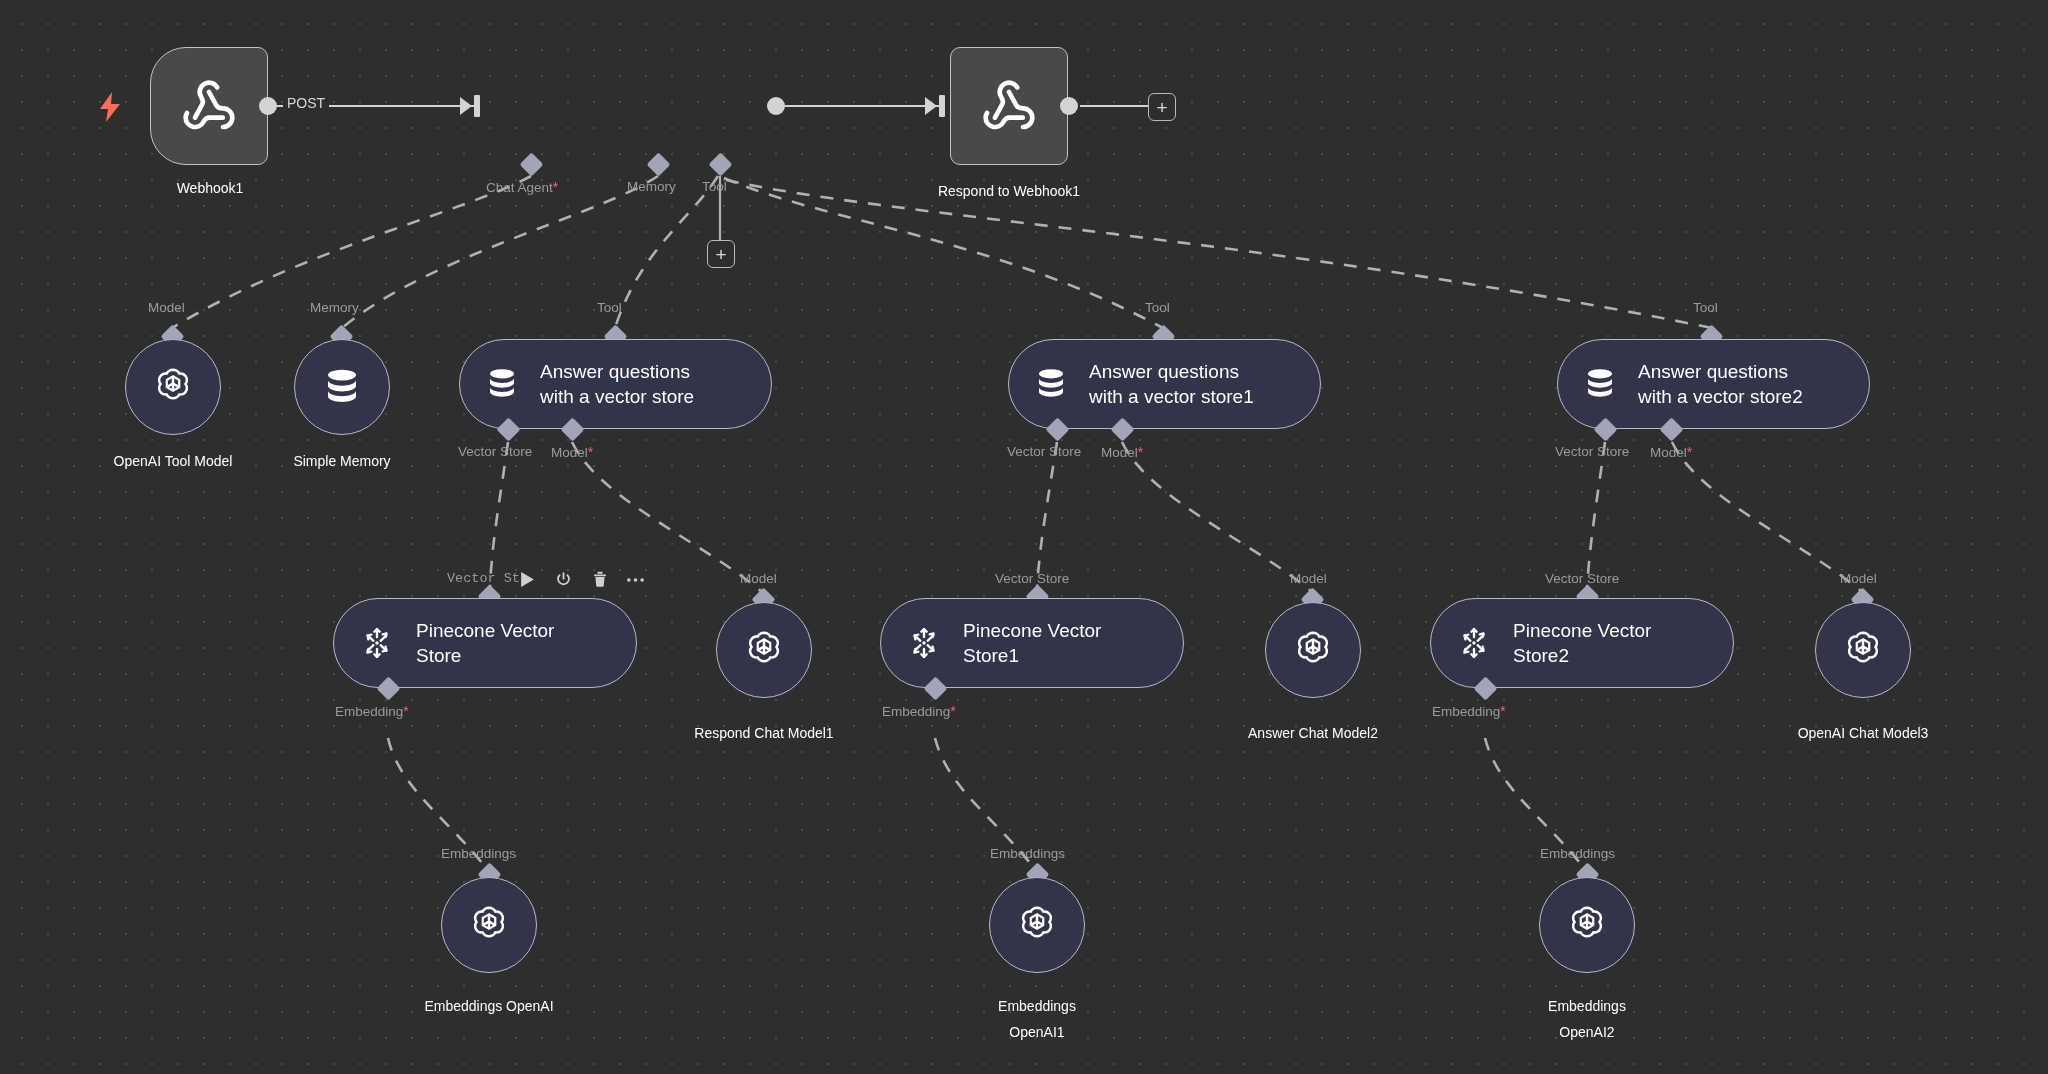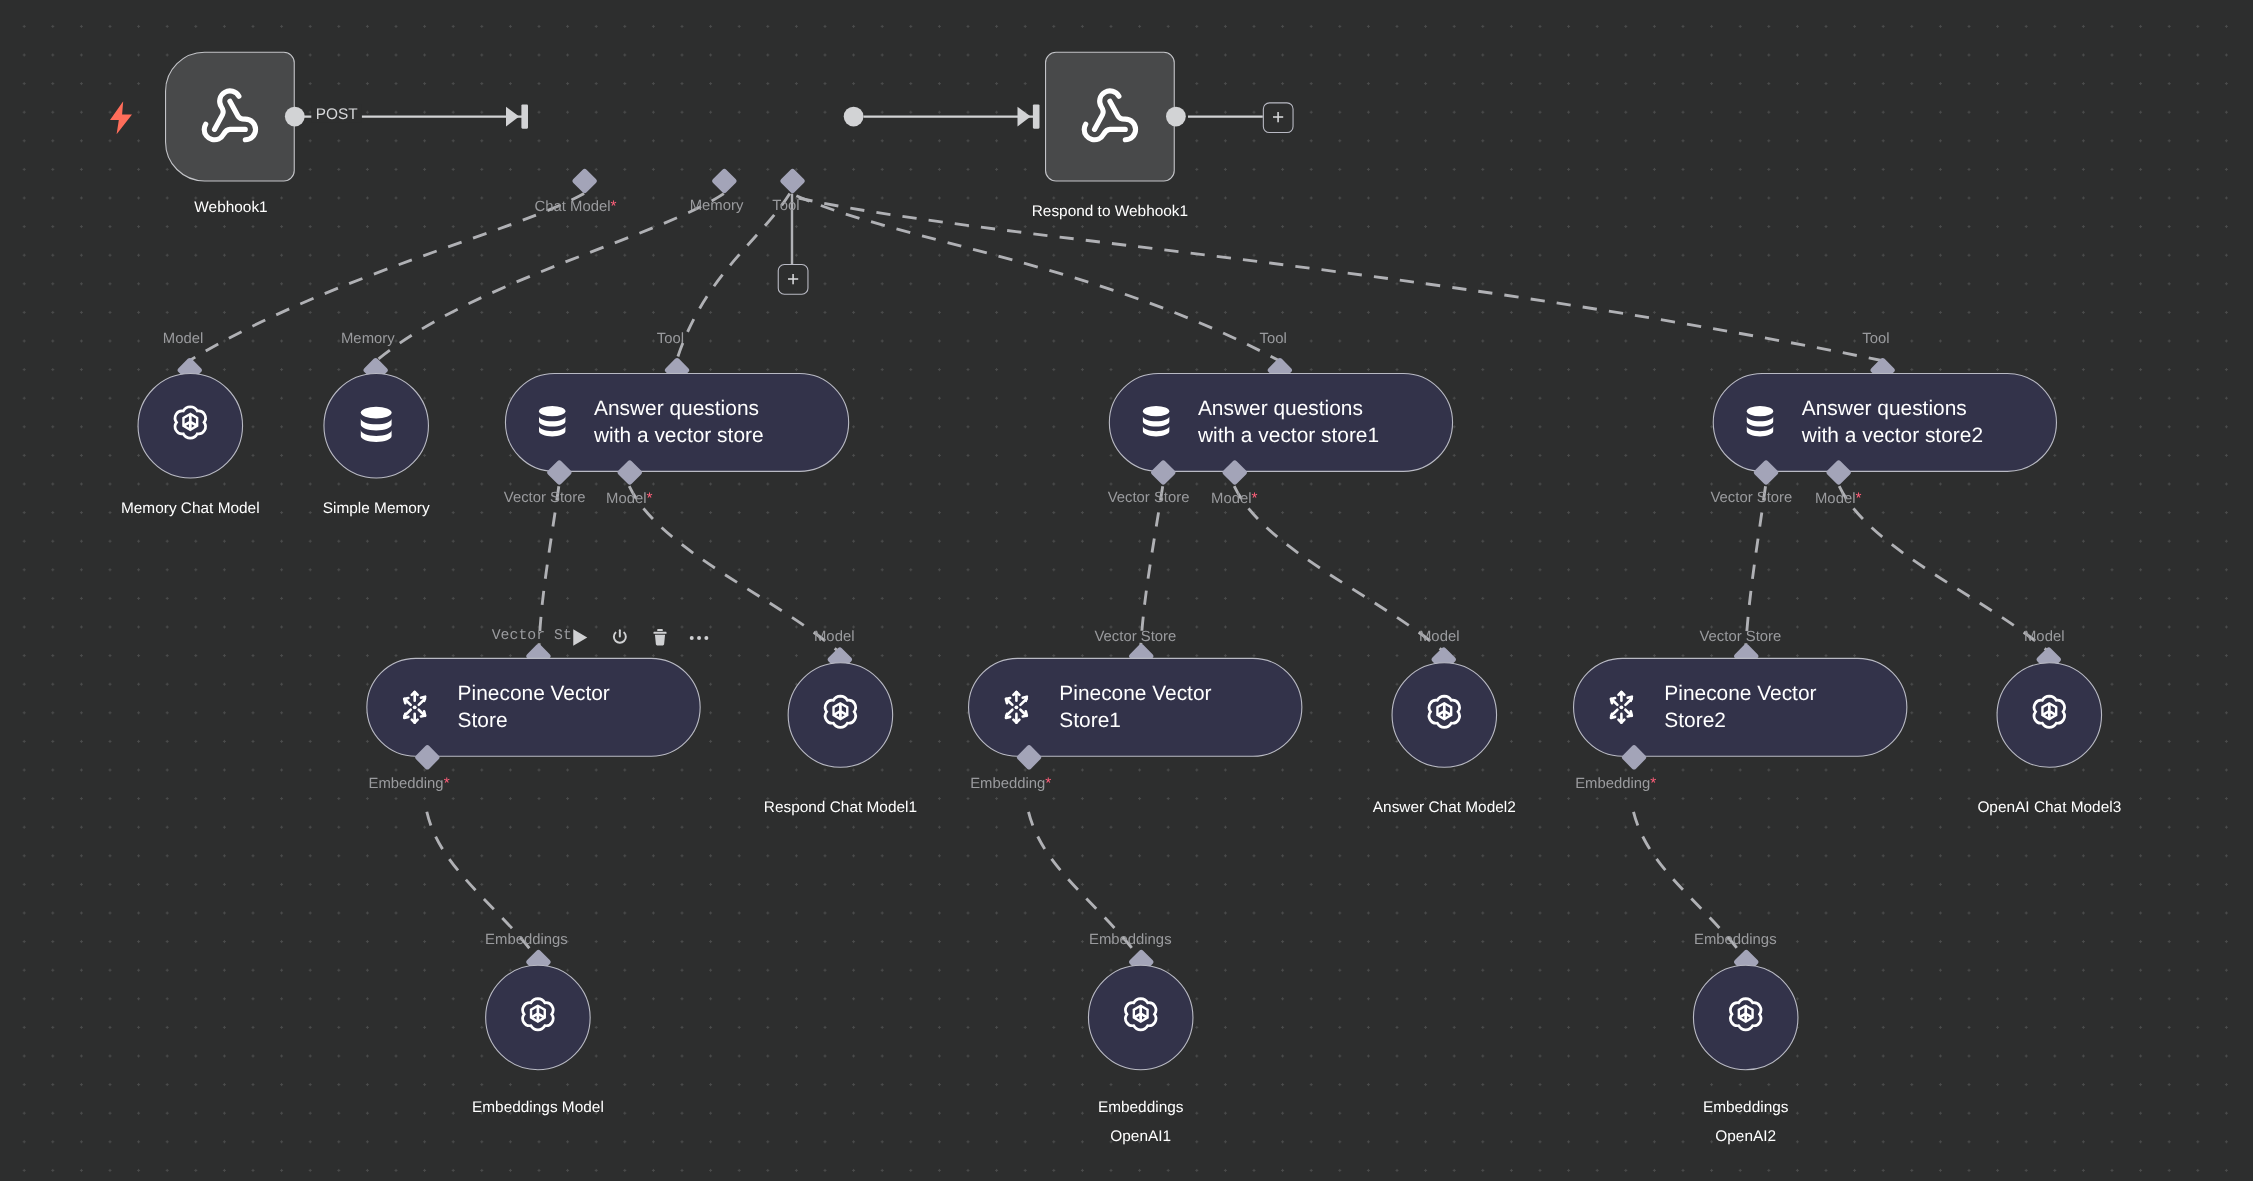--- a/index.html
+++ b/index.html
@@ -195,21 +195,21 @@
     <div class="node-caption" style="left:110px;top:175px;width:200px;">Webhook1</div>
 
     <div class="edge-label" style="left:283px;top:95px;">POST</div>
 
     <div class="arrow-in" style="left:460px;top:97px;"></div>
     <div class="arrow-bar" style="left:474px;top:95px;"></div>
     <div class="dot" style="left:767px;top:97px;"></div>
 
     <div class="diamond" style="left:523px;top:156px;"></div>
     <div class="port-label" style="left:486px;top:179px;">
-      <span>Chat Model</span><span class="req">*</span>
+      <span>Chat Agent</span><span class="req">*</span>
     </div>
     <div class="diamond" style="left:650px;top:156px;"></div>
     <div class="port-label" style="left:627px;top:179px;">Memory</div>
     <div class="diamond" style="left:712px;top:156px;"></div>
     <div class="port-label" style="left:702px;top:179px;">Tool</div>
     <div class="plus-btn" style="left:707px;top:240px;">+</div>
 
     <div class="arrow-in" style="left:925px;top:97px;"></div>
     <div class="arrow-bar" style="left:939px;top:95px;"></div>
     <div class="node square-node" style="left:950px;top:47px;">
@@ -229,21 +229,21 @@
     <div class="diamond" style="left:164px;top:328px;"></div>
     <div class="node round-node" style="left:125px;top:339px;">
       <span class="icon-wrap">
         <svg width="44" height="44" viewBox="0 0 24 24" fill="none" stroke="#ffffff" stroke-width="1.35">
           <path d="M12 2.6c1.5 0 2.8.85 3.45 2.1 1.4-.2 2.85.4 3.6 1.7.75 1.3.6 2.85-.25 3.97.85 1.12 1 2.67.25 3.97-.75 1.3-2.2 1.9-3.6 1.7A3.93 3.93 0 0 1 12 18.14a3.93 3.93 0 0 1-3.45-2.1c-1.4.2-2.85-.4-3.6-1.7-.75-1.3-.6-2.85.25-3.97-.85-1.12-1-2.67-.25-3.97.75-1.3 2.2-1.9 3.6-1.7A3.93 3.93 0 0 1 12 2.6Z"></path>
           <path d="M12 6.2 8.6 8.15v3.9L12 14l3.4-1.95v-3.9L12 6.2Z" stroke-width="1.2"></path>
           <path d="M12 6.2v3.9m0 0L8.6 12.05m3.4-1.95 3.4 1.95M12 14v-3.9"></path>
         </svg>
       </span>
     </div>
-    <div class="node-caption" style="left:73px;top:448px;width:200px;">Memory Chat Model</div>
+    <div class="node-caption" style="left:73px;top:448px;width:200px;">OpenAI Tool Model</div>
 
     <div class="port-label" style="left:310px;top:300px;">Memory</div>
     <div class="diamond" style="left:333px;top:328px;"></div>
     <div class="node round-node" style="left:294px;top:339px;">
       <span class="icon-wrap">
         <svg width="42" height="42" viewBox="0 0 24 24" fill="#ffffff">
           <ellipse cx="12" cy="5.2" rx="8" ry="3.1"></ellipse>
           <path d="M4 8.2c0 1.7 3.6 3.1 8 3.1s8-1.4 8-3.1v3.2c0 1.7-3.6 3.1-8 3.1s-8-1.4-8-3.1V8.2Z"></path>
           <path d="M4 14.2c0 1.7 3.6 3.1 8 3.1s8-1.4 8-3.1v3.2c0 1.7-3.6 3.1-8 3.1s-8-1.4-8-3.1v-3.2Z"></path>
         </svg>
@@ -477,21 +477,21 @@
     <div class="diamond" style="left:481px;top:866px;"></div>
     <div class="node round-node" style="left:441px;top:877px;">
       <span class="icon-wrap">
         <svg width="44" height="44" viewBox="0 0 24 24" fill="none" stroke="#ffffff" stroke-width="1.35">
           <path d="M12 2.6c1.5 0 2.8.85 3.45 2.1 1.4-.2 2.85.4 3.6 1.7.75 1.3.6 2.85-.25 3.97.85 1.12 1 2.67.25 3.97-.75 1.3-2.2 1.9-3.6 1.7A3.93 3.93 0 0 1 12 18.14a3.93 3.93 0 0 1-3.45-2.1c-1.4.2-2.85-.4-3.6-1.7-.75-1.3-.6-2.85.25-3.97-.85-1.12-1-2.67-.25-3.97.75-1.3 2.2-1.9 3.6-1.7A3.93 3.93 0 0 1 12 2.6Z"></path>
           <path d="M12 6.2 8.6 8.15v3.9L12 14l3.4-1.95v-3.9L12 6.2Z" stroke-width="1.2"></path>
           <path d="M12 6.2v3.9m0 0L8.6 12.05m3.4-1.95 3.4 1.95M12 14v-3.9"></path>
         </svg>
       </span>
     </div>
-    <div class="node-caption" style="left:379px;top:993px;width:220px;">Embeddings Model</div>
+    <div class="node-caption" style="left:379px;top:993px;width:220px;">Embeddings OpenAI</div>
 
     <div class="port-label" style="left:990px;top:846px;">Embeddings</div>
     <div class="diamond" style="left:1029px;top:866px;"></div>
     <div class="node round-node" style="left:989px;top:877px;">
       <span class="icon-wrap">
         <svg width="44" height="44" viewBox="0 0 24 24" fill="none" stroke="#ffffff" stroke-width="1.35">
           <path d="M12 2.6c1.5 0 2.8.85 3.45 2.1 1.4-.2 2.85.4 3.6 1.7.75 1.3.6 2.85-.25 3.97.85 1.12 1 2.67.25 3.97-.75 1.3-2.2 1.9-3.6 1.7A3.93 3.93 0 0 1 12 18.14a3.93 3.93 0 0 1-3.45-2.1c-1.4.2-2.85-.4-3.6-1.7-.75-1.3-.6-2.85.25-3.97-.85-1.12-1-2.67-.25-3.97.75-1.3 2.2-1.9 3.6-1.7A3.93 3.93 0 0 1 12 2.6Z"></path>
           <path d="M12 6.2 8.6 8.15v3.9L12 14l3.4-1.95v-3.9L12 6.2Z" stroke-width="1.2"></path>
           <path d="M12 6.2v3.9m0 0L8.6 12.05m3.4-1.95 3.4 1.95M12 14v-3.9"></path>
         </svg>

